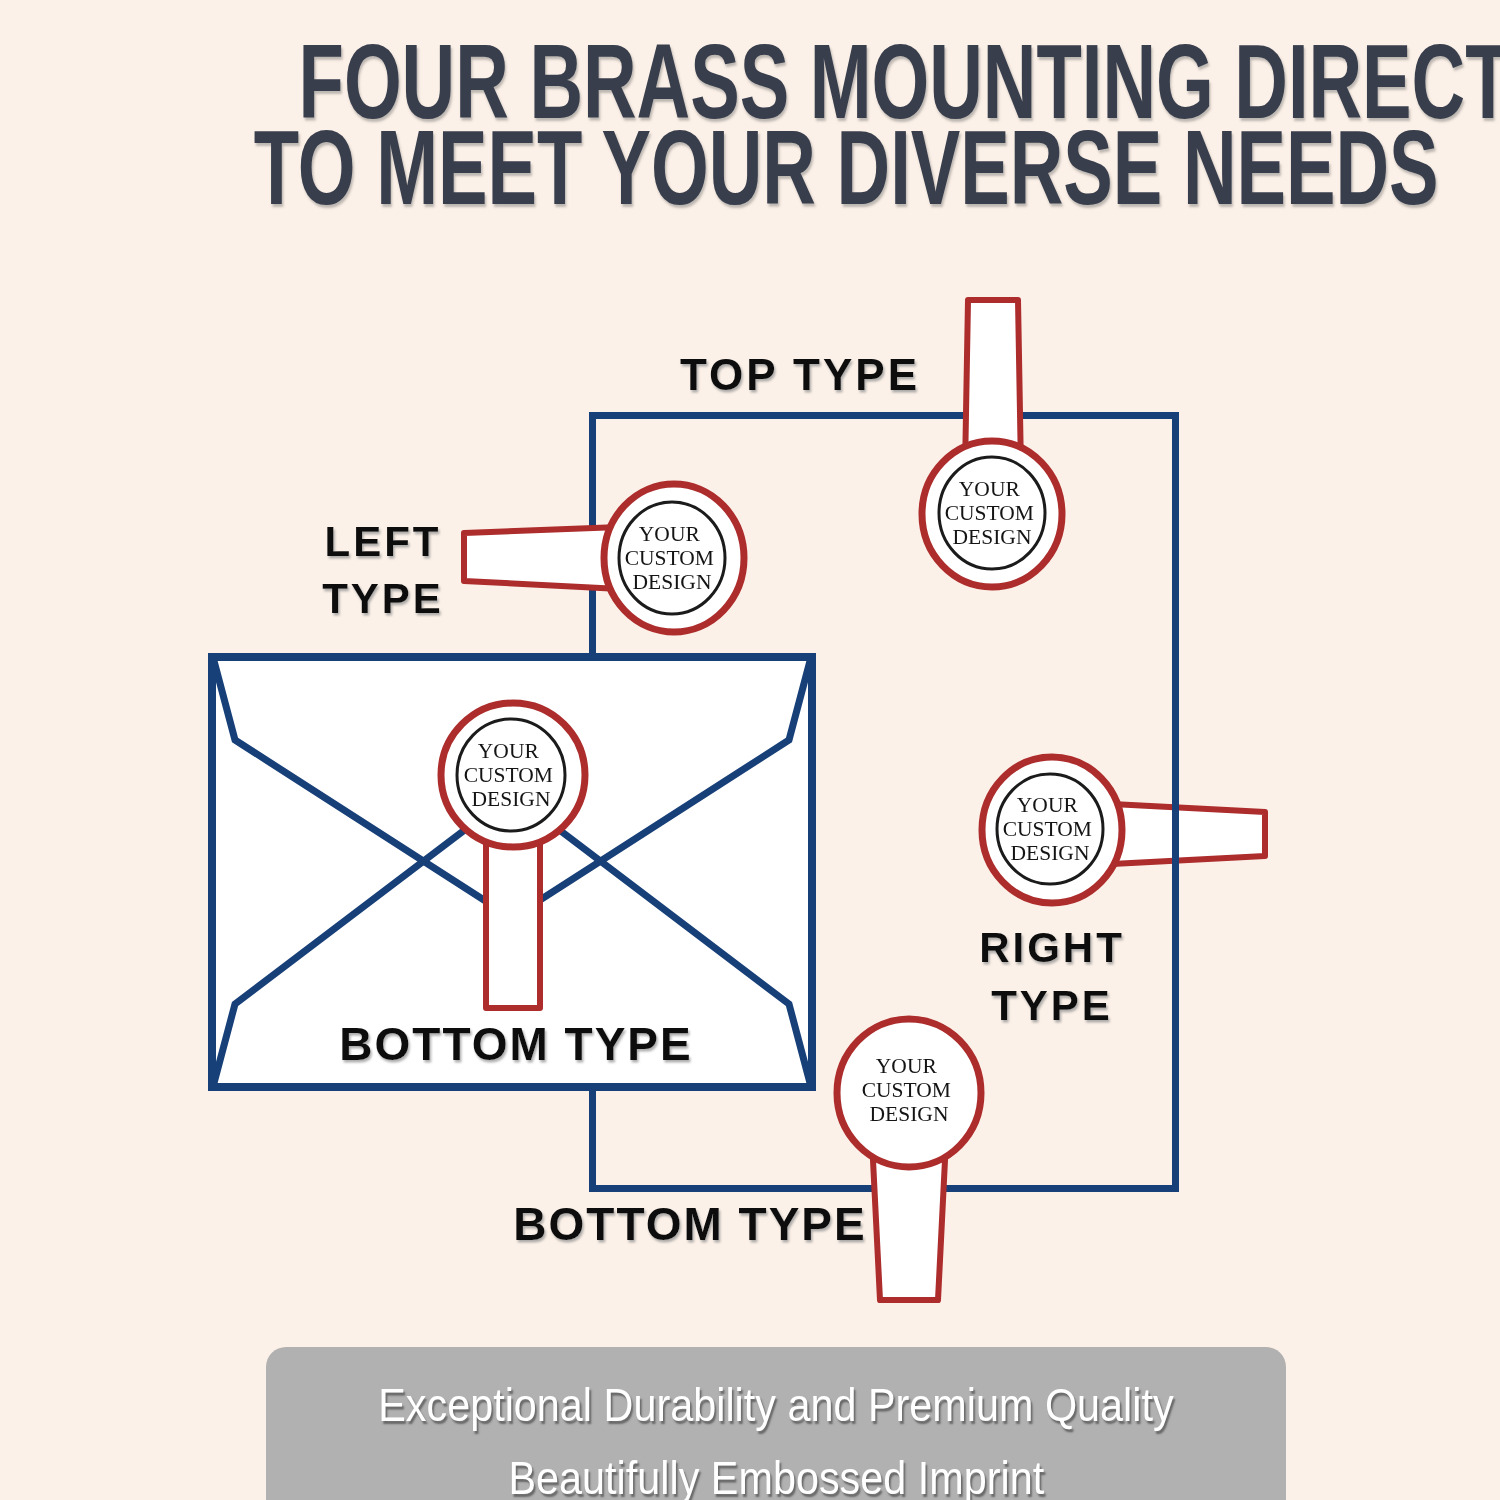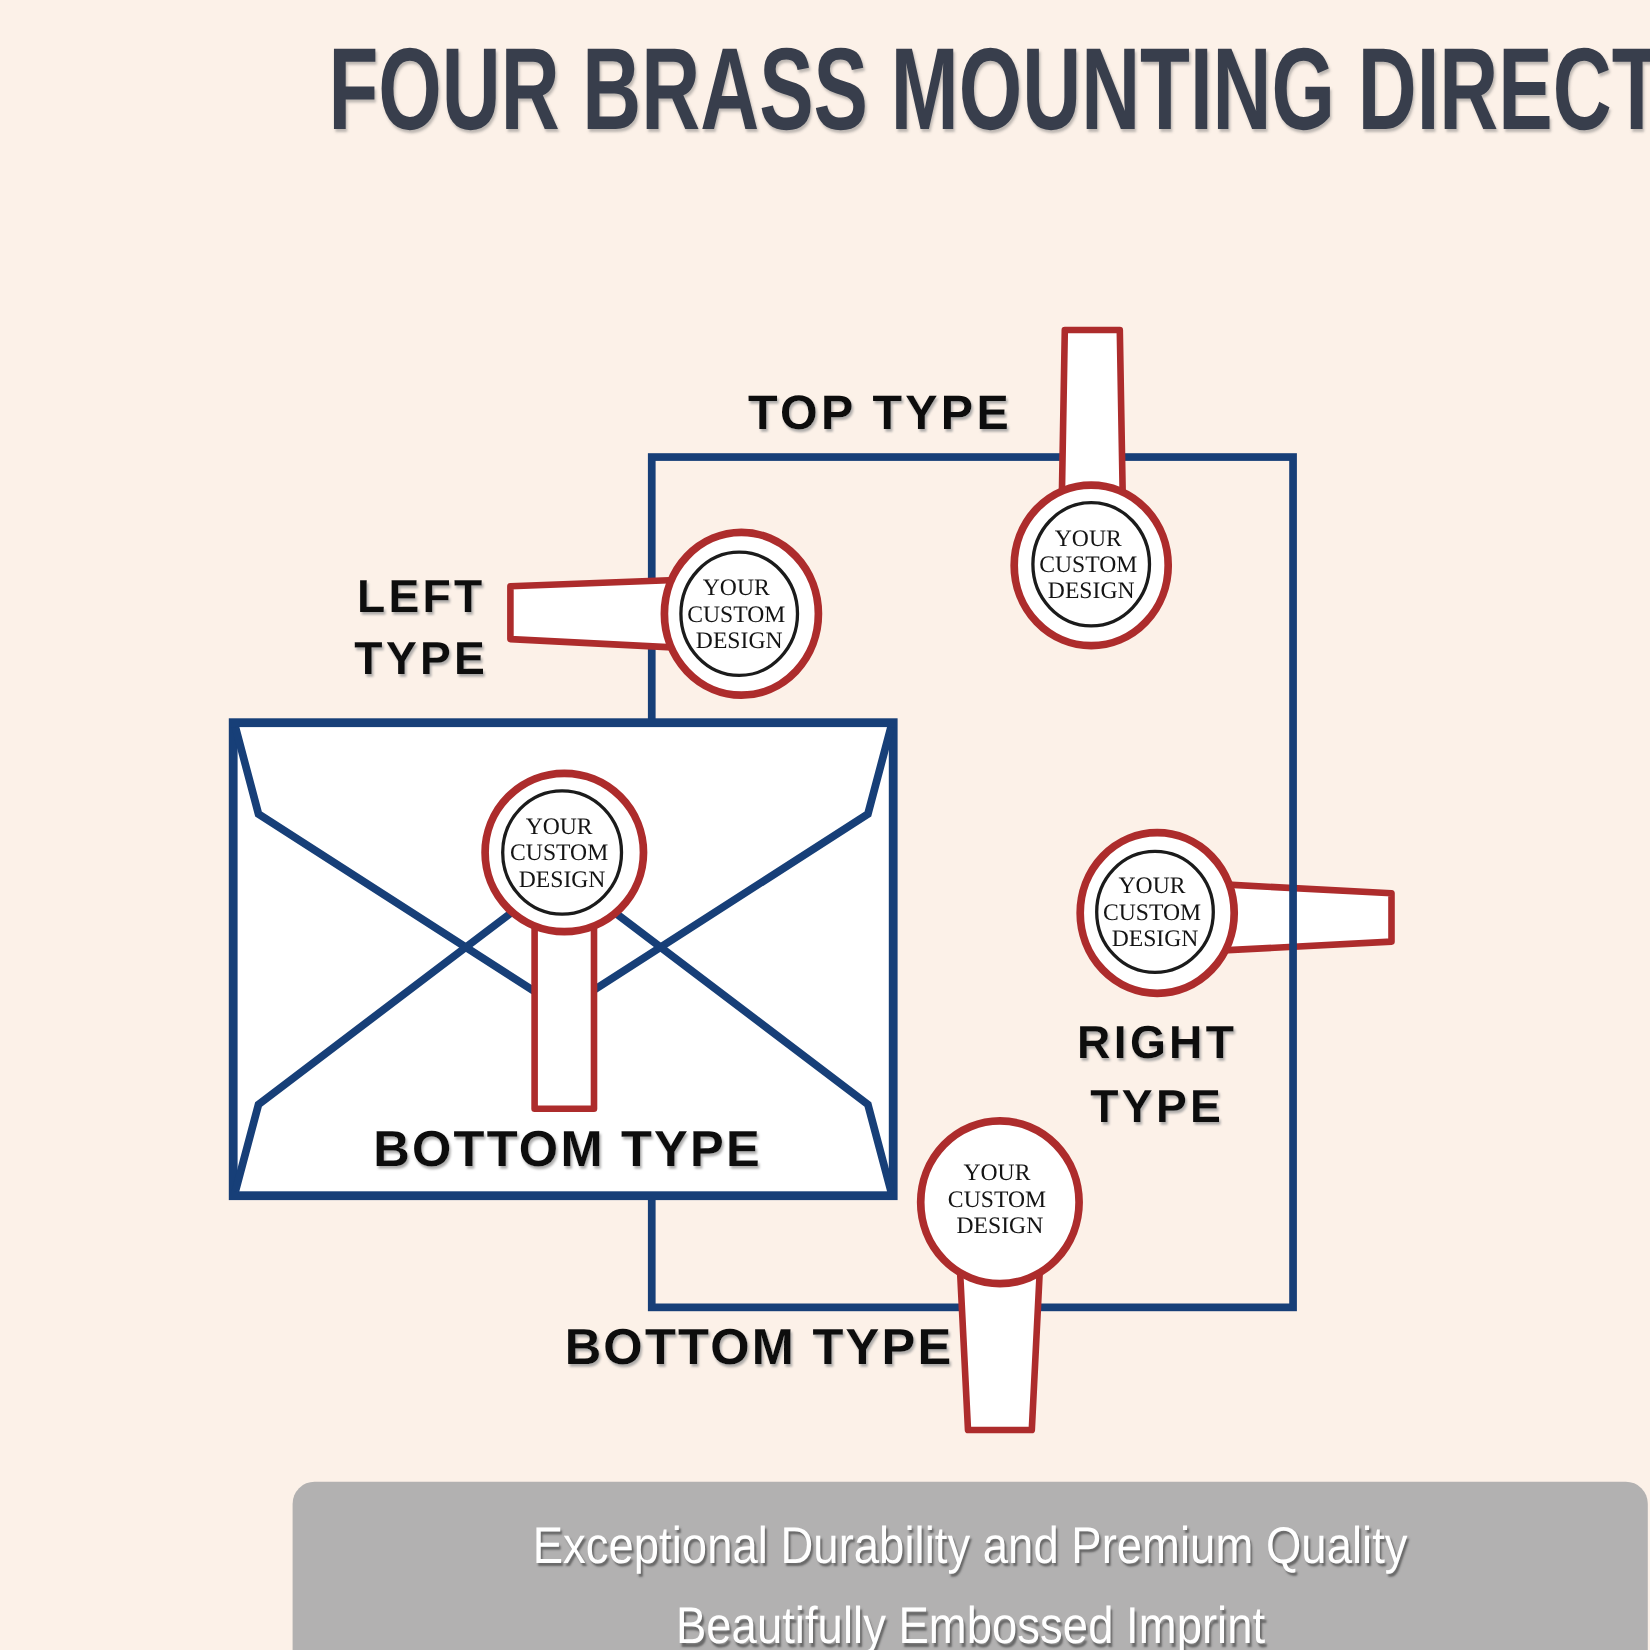--- a/index.html
+++ b/index.html
@@ -41,21 +41,21 @@
     position: absolute;
     left: 0;
     top: 0;
     width: 1500px;
     height: 1500px;
   }
   .banner {
     position: absolute;
     left: 266px;
     top: 1347px;
-    width: 1232px;
+    width: 1020px;
     height: 153px;
     background: #b2b1b1;
     border-radius: 20px 20px 0 0;
     text-align: center;
     color: #ffffff;
     overflow: hidden;
   }
   .banner p {
     margin: 0;
     font-size: 47px;
@@ -72,20 +72,21 @@
   .banner .b1 { padding-top: 33px; }
   .banner .b2 { margin-top: 23px; }
 </style>
 </head>
 <body>
 
 <div class="stage">
 
   <div class="title">
     <div class="row"><span class="tline">FOUR BRASS MOUNTING DIRECTIONS</span></div>
+    <div class="row"><span class="tline">TO MEET YOUR DIVERSE NEEDS</span></div>
   </div>
 
   <svg class="diagram" viewBox="0 0 1500 1500" xmlns="http://www.w3.org/2000/svg">
 
     <defs>
       <filter id="lblshadow" x="-20%" y="-20%" width="140%" height="150%">
         <feDropShadow dx="1.5" dy="2.5" stdDeviation="1" flood-color="#9a9a9a" flood-opacity="0.8"></feDropShadow>
       </filter>
     </defs>
 

